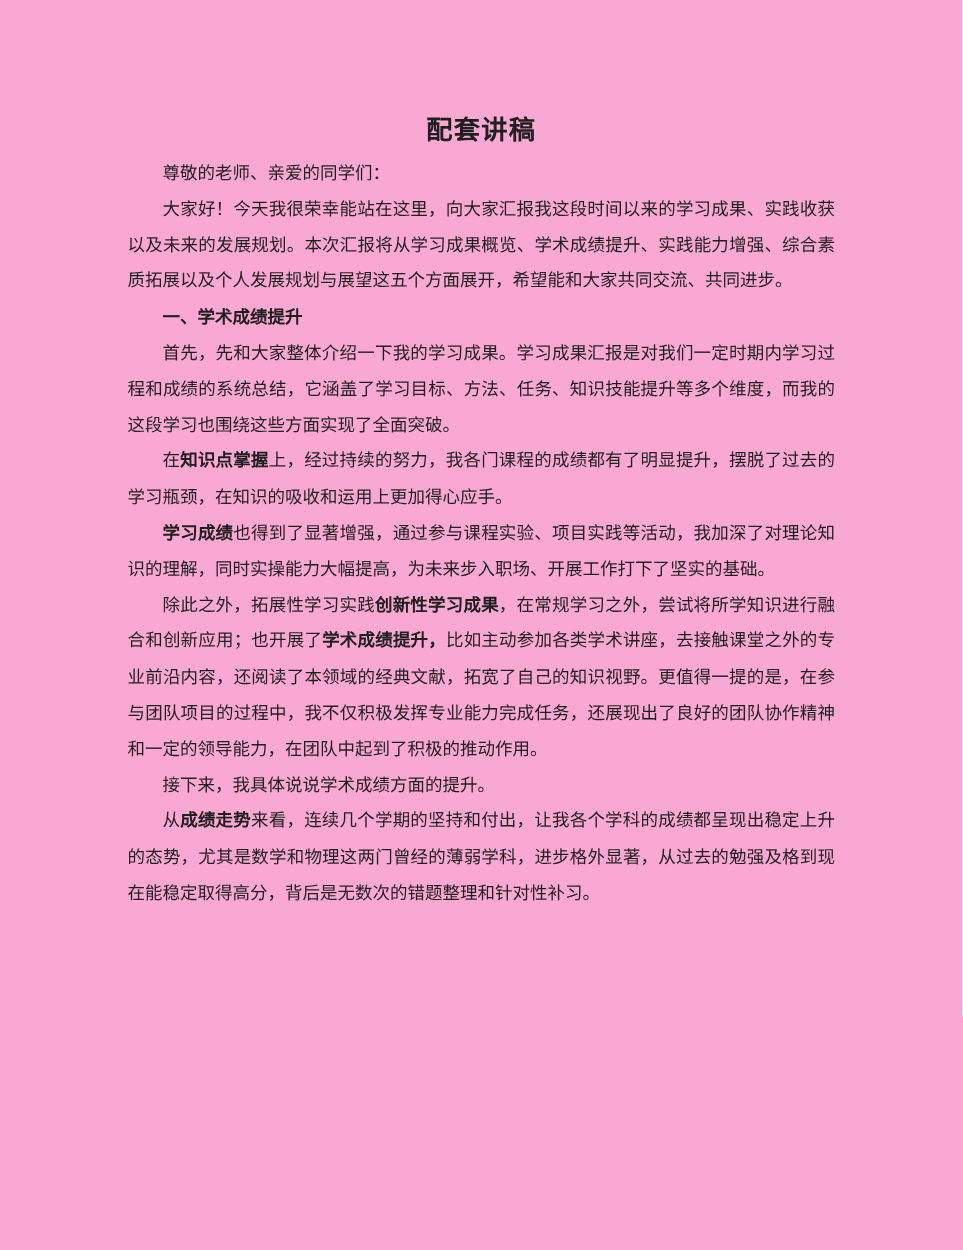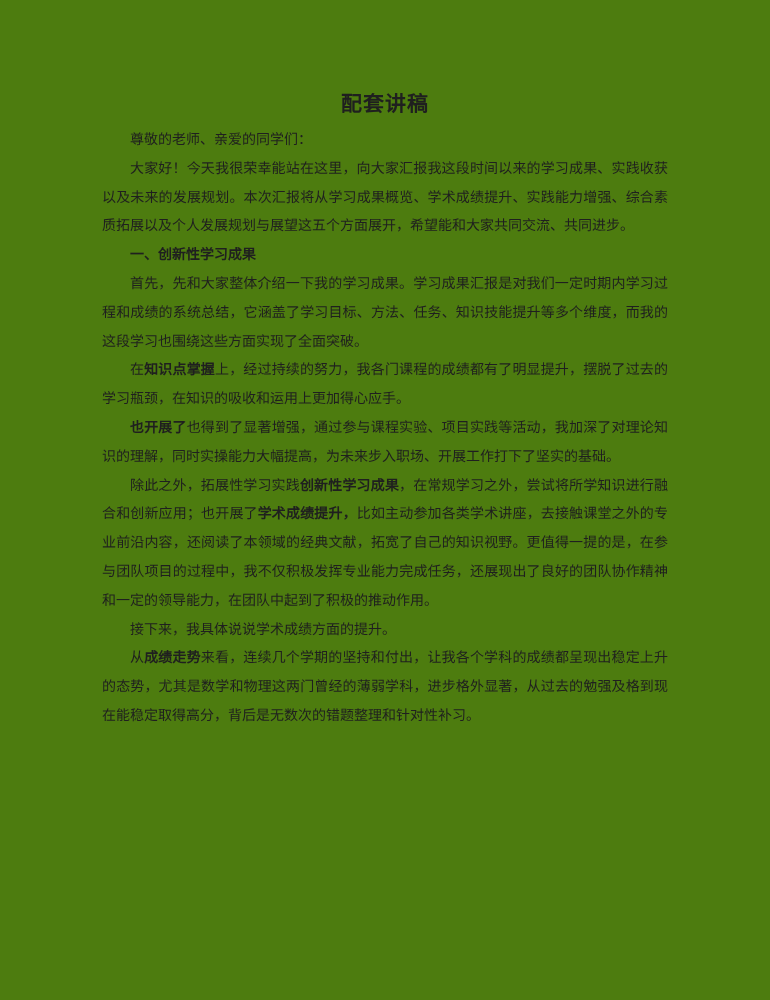--- a/index.html
+++ b/index.html
@@ -4,21 +4,21 @@
 <style>
   html, body {
     margin: 0;
     padding: 0;
     background: #ffffff;
   }
   .page {
     position: relative;
     width: 770px;
     height: 1000px;
-    background: #4d7c0f;
+    background: #f9a8d4;
     box-sizing: border-box;
     padding: 88px 102px 0 102px;
     font-family: "Liberation Serif", "DejaVu Serif", serif;
     color: #1f1f1f;
     overflow: hidden;
   }
   .doc-title {
     margin: 0;
     font-size: 21px;
     line-height: 32px;
@@ -45,21 +45,21 @@
   .run.bold { font-weight: bold; }
 </style>
 </head>
 <body>
 
 <div class="page">
   <h1 class="doc-title">配套讲稿</h1>
   <div class="doc-body">
       <p class="para"><span class="run">尊敬的老师、亲爱的同学们：</span></p>
       <p class="para"><span class="run">大家好！今天我很荣幸能站在这里，向大家汇报我这段时间以来的学习成果、实践收获以及未来的发展规划。本次汇报将从学习成果概览、学术成绩提升、实践能力增强、综合素质拓展以及个人发展规划与展望这五个方面展开，希望能和大家共同交流、共同进步。</span></p>
-      <p class="para heading"><span class="run bold">一、创新性学习成果</span></p>
+      <p class="para heading"><span class="run bold">一、学术成绩提升</span></p>
       <p class="para"><span class="run">首先，先和大家整体介绍一下我的学习成果。学习成果汇报是对我们一定时期内学习过程和成绩的系统总结，它涵盖了学习目标、方法、任务、知识技能提升等多个维度，而我的这段学习也围绕这些方面实现了全面突破。</span></p>
       <p class="para"><span class="run">在</span><span class="run bold">知识点掌握</span><span class="run">上，经过持续的努力，我各门课程的成绩都有了明显提升，摆脱了过去的学习瓶颈，在知识的吸收和运用上更加得心应手。</span></p>
-      <p class="para"><span class="run bold">也开展了</span><span class="run">也得到了显著增强，通过参与课程实验、项目实践等活动，我加深了对理论知识的理解，同时实操能力大幅提高，为未来步入职场、开展工作打下了坚实的基础。</span></p>
+      <p class="para"><span class="run bold">学习成绩</span><span class="run">也得到了显著增强，通过参与课程实验、项目实践等活动，我加深了对理论知识的理解，同时实操能力大幅提高，为未来步入职场、开展工作打下了坚实的基础。</span></p>
       <p class="para"><span class="run">除此之外，拓展性学习实践</span><span class="run bold">创新性学习成果</span><span class="run">，在常规学习之外，尝试将所学知识进行融合和创新应用；也开展了</span><span class="run bold">学术成绩提升，</span><span class="run">比如主动参加各类学术讲座，去接触课堂之外的专业前沿内容，还阅读了本领域的经典文献，拓宽了自己的知识视野。更值得一提的是，在参与团队项目的过程中，我不仅积极发挥专业能力完成任务，还展现出了良好的团队协作精神和一定的领导能力，在团队中起到了积极的推动作用。</span></p>
       <p class="para"><span class="run">接下来，我具体说说学术成绩方面的提升。</span></p>
       <p class="para"><span class="run">从</span><span class="run bold">成绩走势</span><span class="run">来看，连续几个学期的坚持和付出，让我各个学科的成绩都呈现出稳定上升的态势，尤其是数学和物理这两门曾经的薄弱学科，进步格外显著，从过去的勉强及格到现在能稳定取得高分，背后是无数次的错题整理和针对性补习。</span></p>
     </div>
 </div>
 
 </body></html>

